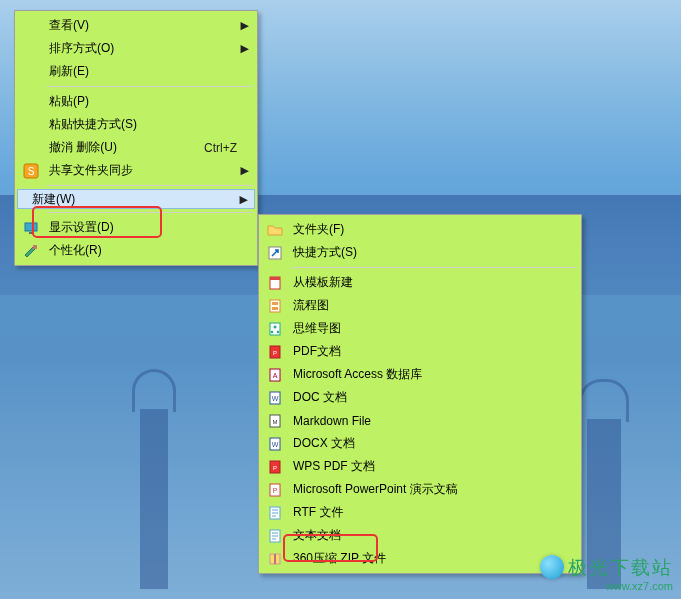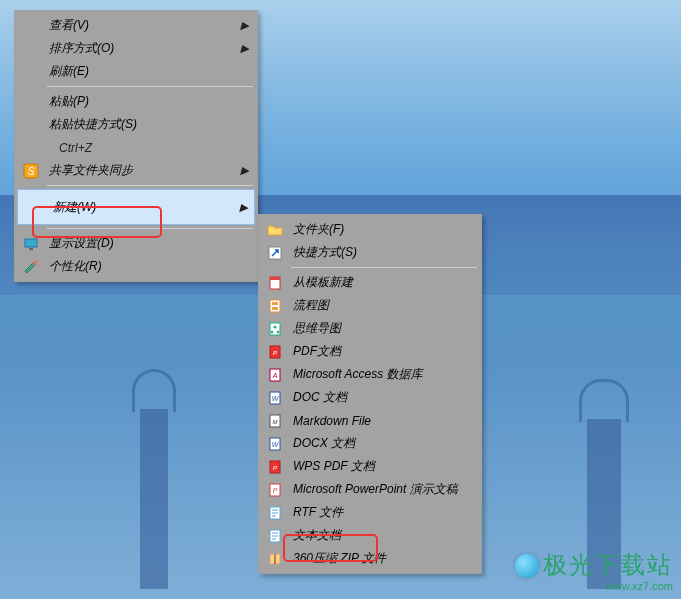--- a/index.html
+++ b/index.html
@@ -39,34 +39,33 @@
   top:-40px; left:-8px; right:-8px; height:40px;
   border:3px solid rgba(50,90,150,.55);
   border-bottom:none;
   border-radius:22px 22px 0 0;
 }
 .tower2 { right: 60px; width:34px; height: 170px; }
 
 
 .menu {
   position: absolute;
-  background: #a3a3a3;
+  background: #bef264;
   border: 1px solid #a0a0a0;
   box-shadow: 3px 3px 4px rgba(0,0,0,.25);
-  font-style: italic;
 }
 .menu.main {
   left: 14px;
   top: 10px;
   width: 244px;
 }
 .menu.sub {
   left: 258px;
   top: 214px;
-  width: 224px;
+  width: 324px;
 }
 .menu-inner {
   padding: 3px 2px;
 }
 .menu-item {
   display: flex;
   align-items: center;
   height: 23px;
   position: relative;
   padding-left: 32px;
@@ -77,23 +76,23 @@
 .menu-item .accel { color: #222; padding-left: 10px; }
 .menu-item .arrow {
   position: absolute;
   right: 6px;
   font-size: 11px;
   color: #222;
 }
 .menu-item.hover {
   background: #d3e7fb;
   border: 1px solid #8ab9e6;
-  padding-left: 35px;
+  padding-left: 14px;
   padding-right: 17px;
-  height: 36px;
+  height: 20px;
 }
 .sep {
   height: 1px;
   background: #d0d0d0;
   margin: 3px 2px 3px 30px;
 }
 .icon {
   position: absolute;
   left: 6px;
   width: 16px;
@@ -115,21 +114,21 @@
 .hl2 { left: 283px; top: 534px; width: 95px; height: 28px; }
 
 
 .wm {
   position: absolute;
   right: 8px;
   bottom: 6px;
   text-align: right;
   line-height: 1.2;
 }
-.wm .t1 { color: #2aa36a; font-size: 24px; font-weight: 500; letter-spacing: 2px; }
+.wm .t1 { color: #2aa36a; font-size: 19px; font-weight: 500; letter-spacing: 2px; }
 .wm .t2 { color: #2aa36a; font-size: 11px; }
 .wm .orb{
   display:inline-block;
   width:24px;height:24px;border-radius:50%;
   background: radial-gradient(circle at 35% 35%, #8be0ff, #1d9fd4);
   vertical-align:-5px; margin-right:4px;
   box-shadow:0 0 4px rgba(0,0,0,.2);
 }
 </style>
 </head>
@@ -154,20 +153,21 @@
       <span class="lbl">刷新(E)</span>
     </div>
     <div class="sep"></div>
     <div class="menu-item">
       <span class="lbl">粘贴(P)</span>
     </div>
     <div class="menu-item">
       <span class="lbl">粘贴快捷方式(S)</span>
     </div>
     <div class="menu-item">
+      <span class="lbl">撤消 删除(U)</span>
       <span class="accel">Ctrl+Z</span>
     </div>
     <div class="menu-item">
       <span class="icon">
         <svg viewBox="0 0 16 16">
             <rect x="1" y="1" width="14" height="14" rx="2" fill="#f5a623" stroke="#c77900"></rect>
             <text x="8" y="12" text-anchor="middle" font-size="10" fill="#fff">S</text>
           </svg>
       </span>
       <span class="lbl">共享文件夹同步</span>

